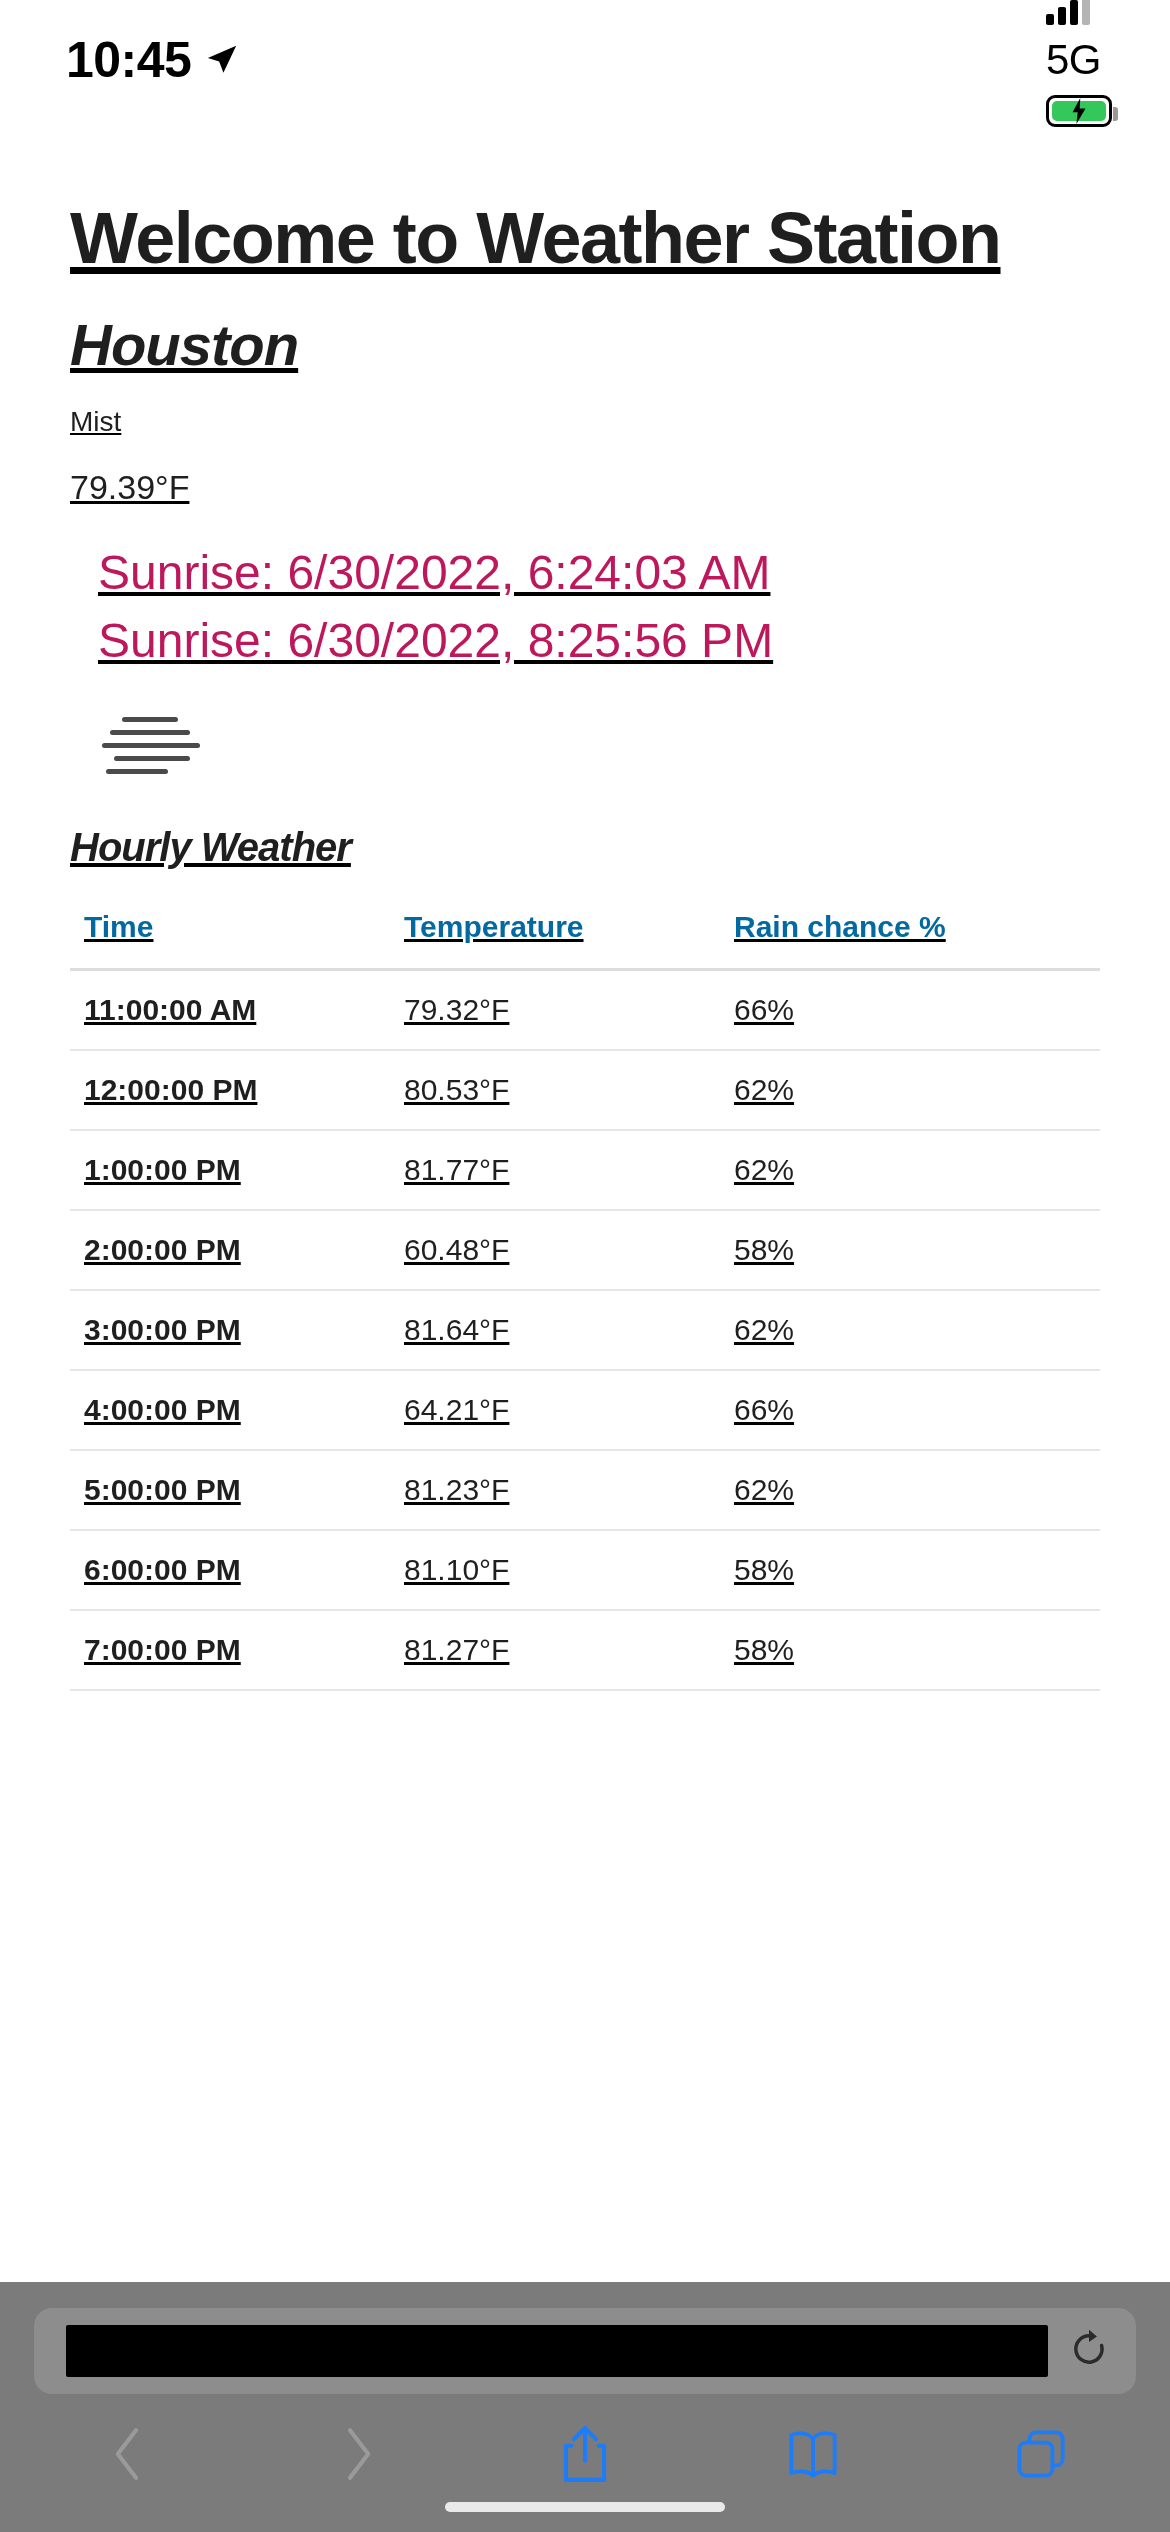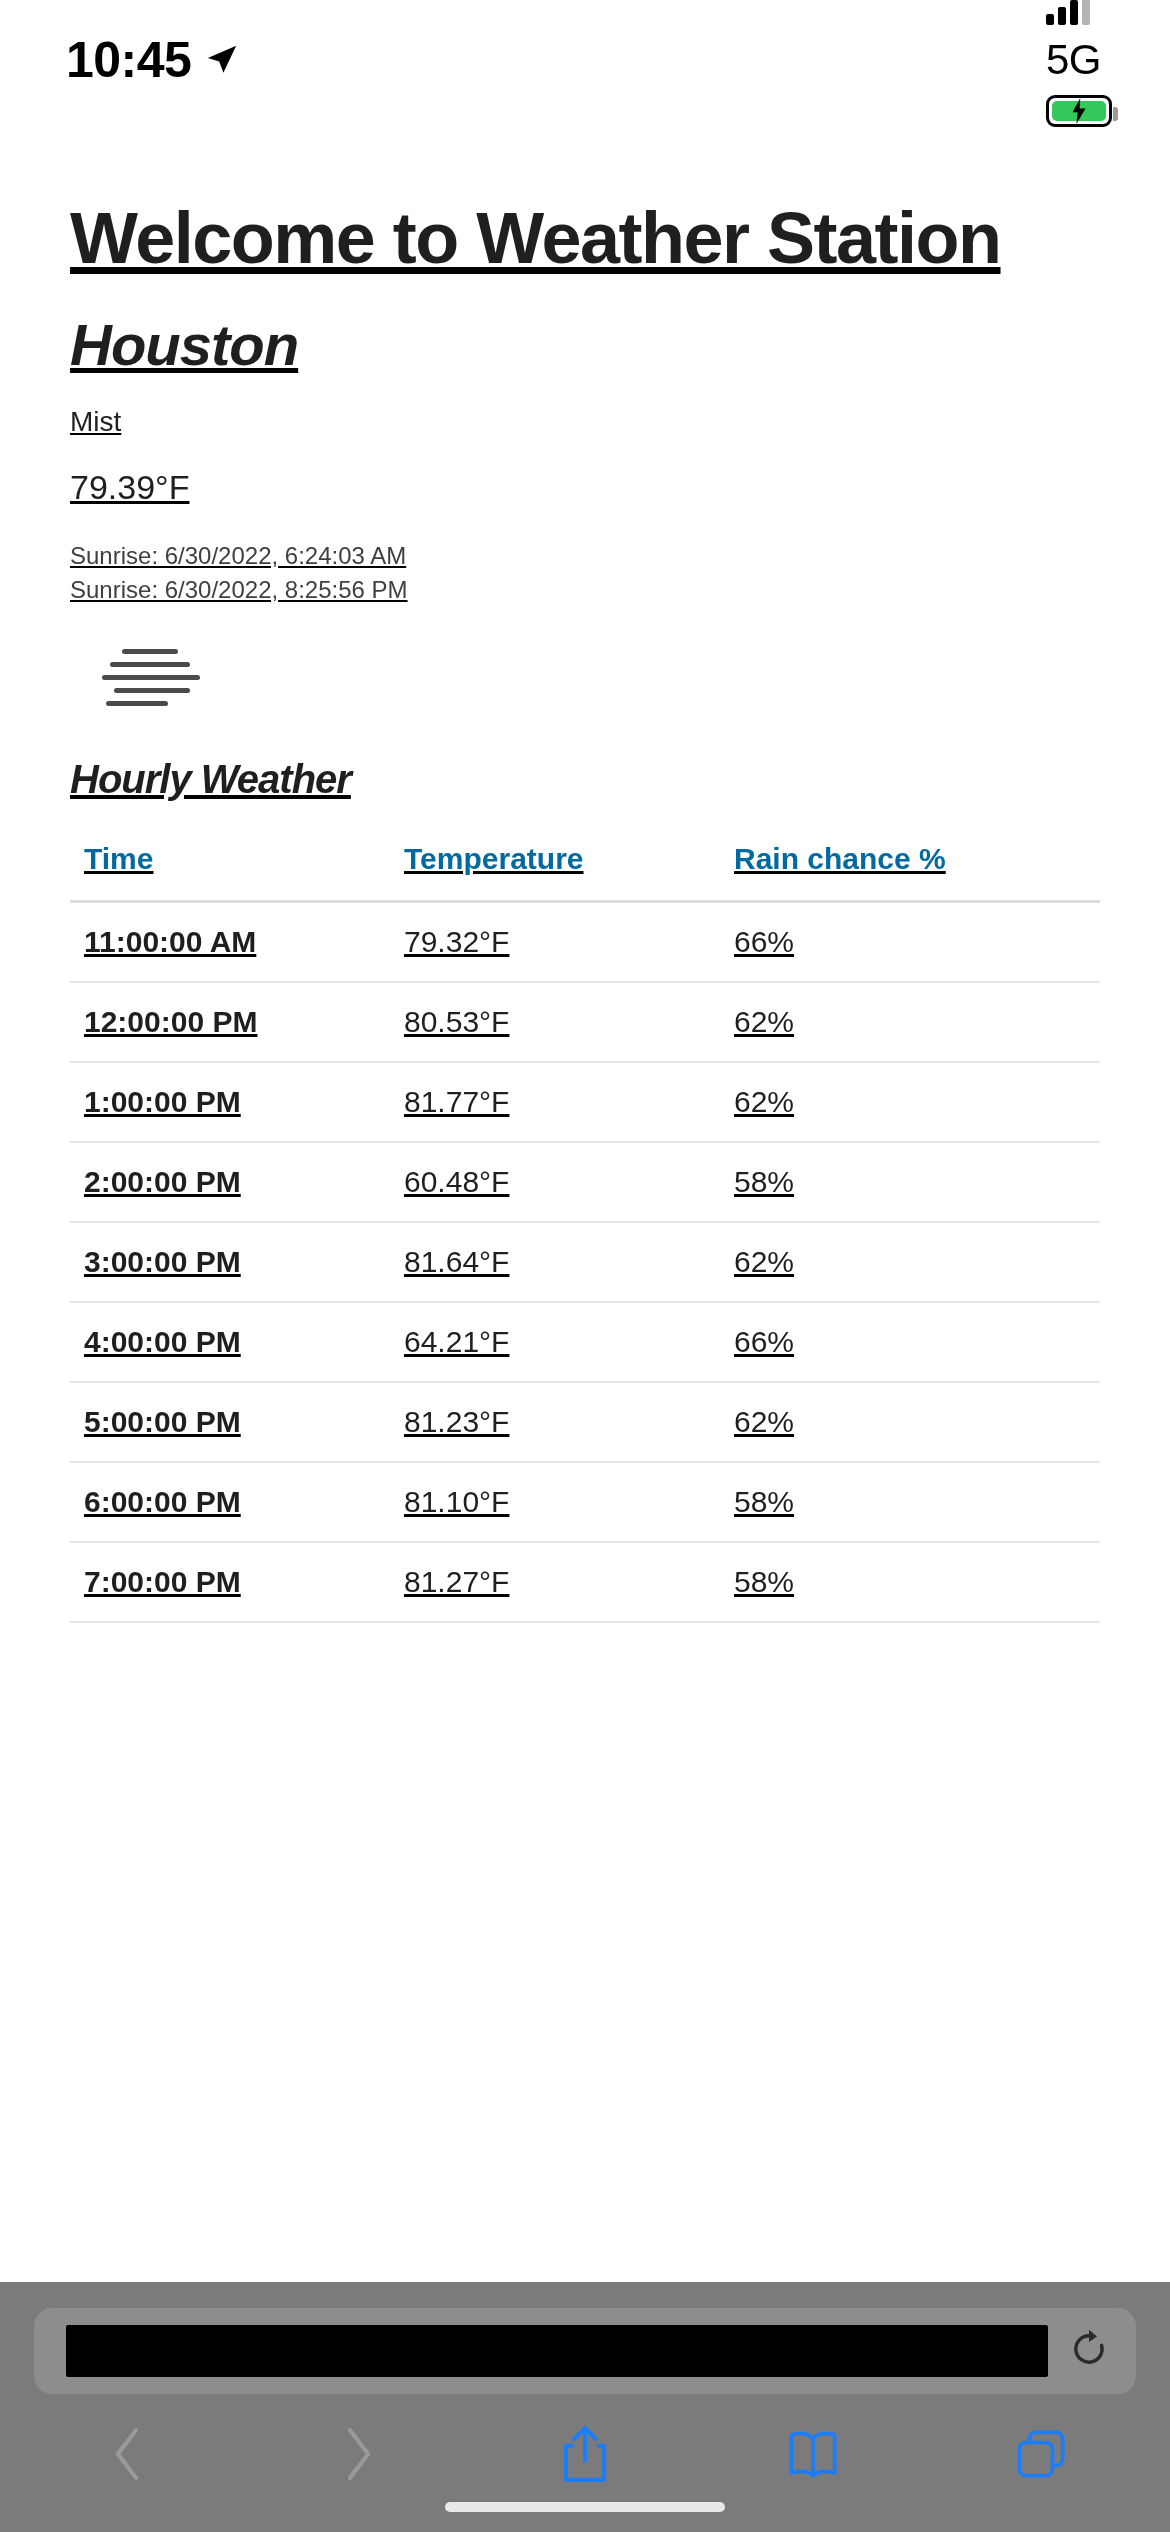--- a/index.html
+++ b/index.html
@@ -135,23 +135,24 @@
     font-size: 28px;
     color: #1f1f1f;
     margin-bottom: 30px;
   }
   .temp {
     font-size: 34px;
     color: #1f1f1f;
     margin-bottom: 32px;
   }
   .sun-line {
-    font-size: 24px;
-    color: #404040;
+    font-size: 48px;
+    color: #be185d;
     line-height: 1.42;
+    margin-left: 28px;
   }
 
   .icon-wrap {
     height: 150px;
     display: flex;
     align-items: center;
     padding-left: 30px;
   }
   .mist-icon { width: 110px; height: 70px; }
 

